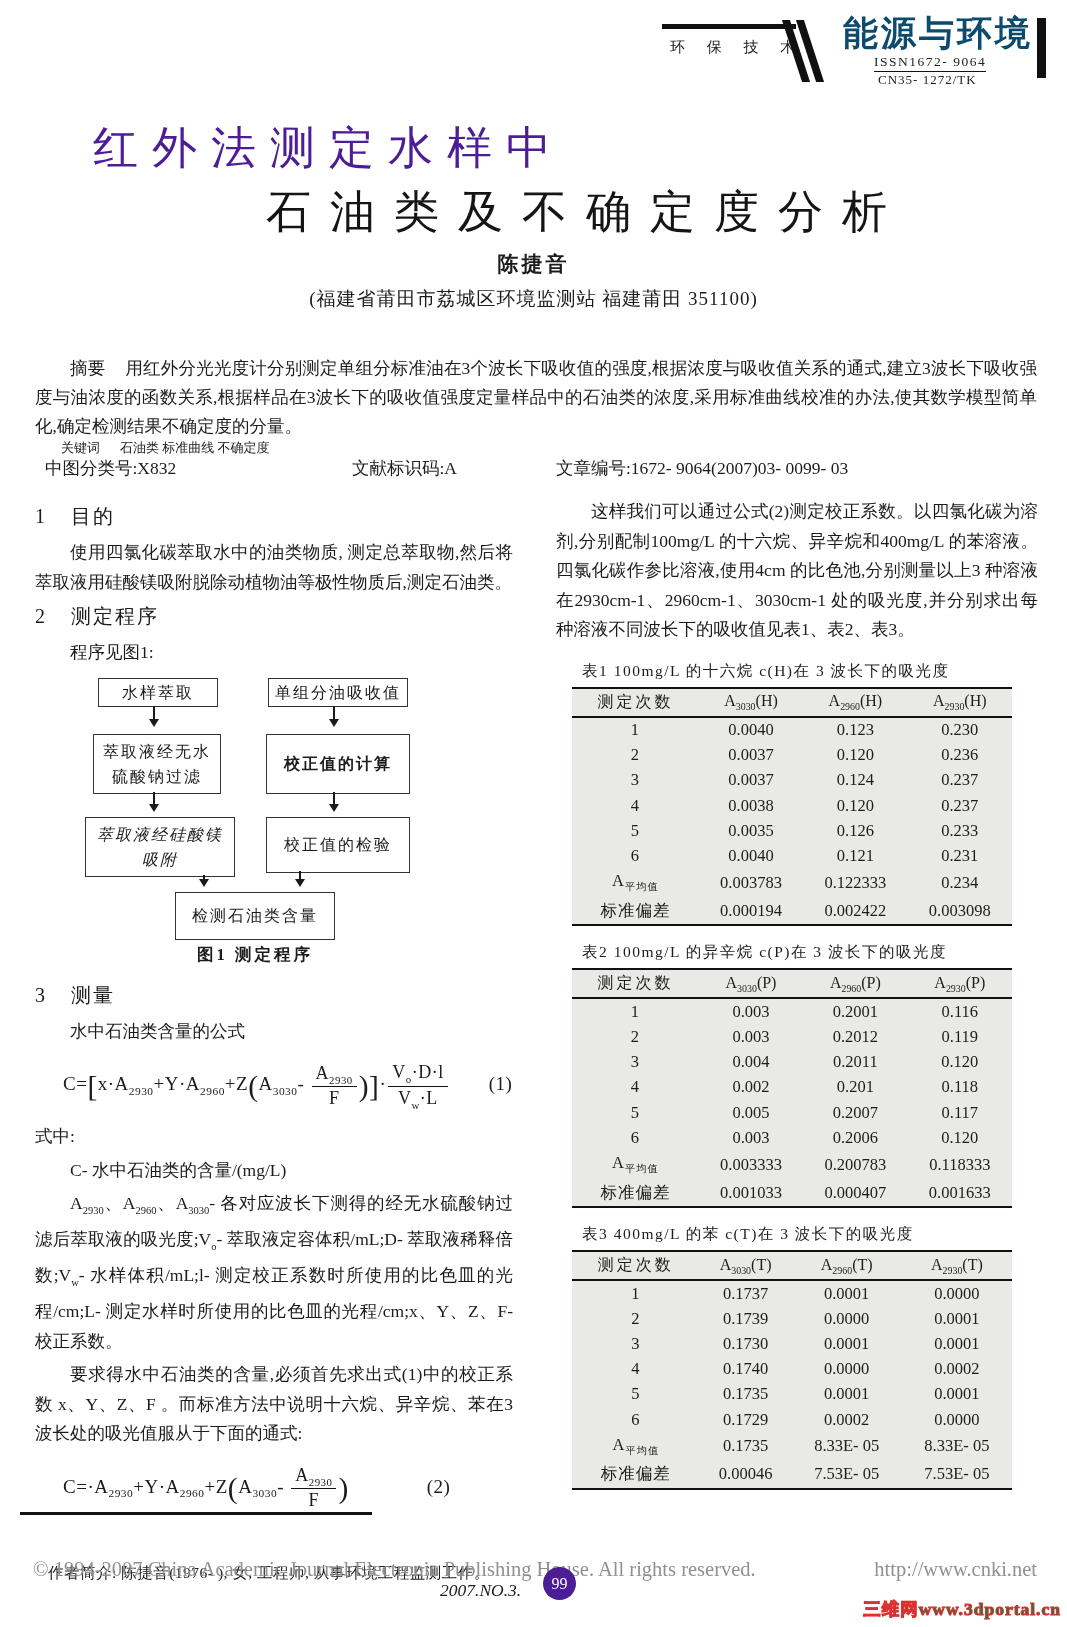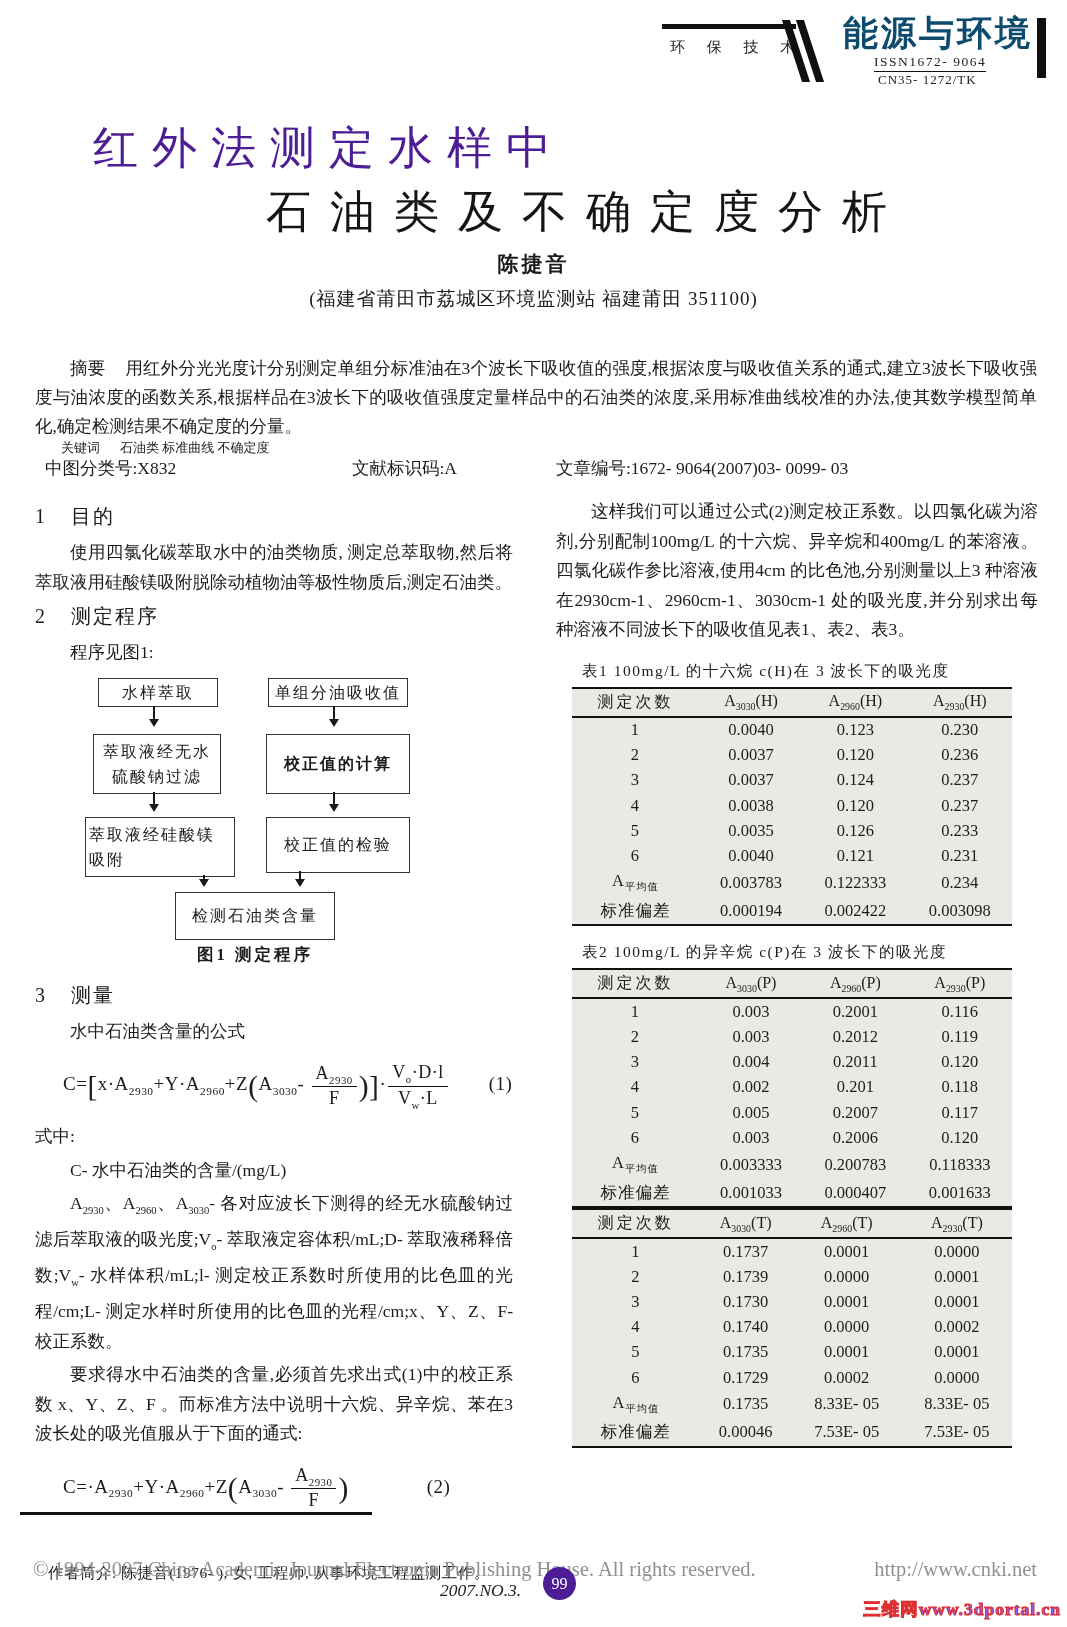--- a/index.html
+++ b/index.html
@@ -37,21 +37,21 @@
   .col-left{position:absolute; left:35px; top:497px; width:478px;}
   .col-right{position:absolute; left:556px; top:497px; width:482px;}
   .sec{font-size:20px; margin:6px 0 8px 0; letter-spacing:2px;}
   .sec .num{margin-right:24px;}
   .para{font-size:17.5px; line-height:29.5px; text-align:justify; text-indent:2em; margin:0 0 4px 0;}
   .para.noindent{text-indent:0;}
   
   .flow{position:relative; height:300px; margin-top:8px;}
   .fbox{position:absolute; border:1.6px solid #333; font-size:16px; letter-spacing:2px;
         display:flex; align-items:center; justify-content:center; text-align:center; line-height:25px; padding:1px 3px; background:#fff;}
-  .fbox.left-align{justify-content:flex-start; text-align:left; }
+  .fbox.left-align{justify-content:flex-start; text-align:center; font-style:italic;}
   .arr{position:absolute; width:2px; background:#1a1a1a;}
   .arr::after{content:""; position:absolute; bottom:-7px; left:-4.5px; border:5.5px solid transparent; border-top:8px solid #1a1a1a;}
   .fig-caption{position:absolute; top:268px; left:0; width:440px; text-align:center; font-weight:bold; font-size:16.5px; letter-spacing:3px;}
   
   .formula{font-size:19px; margin:16px 0 12px 28px; letter-spacing:0.5px;}
   .formula sub, .para sub{font-size:0.6em;}
   .frac{display:inline-flex; flex-direction:column; align-items:center; vertical-align:middle; font-size:0.95em; margin:0 2px;}
   .frac .num{border-bottom:1.6px solid #111; padding:0 4px 1px;}
   .frac .den{padding-top:1px;}
   .big{font-size:1.55em; font-weight:300; vertical-align:middle;}
@@ -66,21 +66,21 @@
   table.dtable sub{font-size:0.62em;}
   
   .fnote-rule{position:absolute; left:20px; top:1512px; width:352px; height:2.6px; background:#111;}
   .fnote{position:absolute; left:48px; top:1524px; font-size:15.5px; letter-spacing:0.5px;margin-top:39px;}
   .copyright{position:absolute; left:33px; top:1558px; width:1004px; display:flex; justify-content:space-between;
       color:#909090; font-size:20.5px;}
   .issue{position:absolute; left:440px; top:1580px; font-size:17.5px; font-style:italic; color:#222;}
   .pnum{position:absolute; left:543px; top:1567px; width:33px; height:33px; border-radius:50%;
       background:#4c1d95; color:#fff; display:flex; align-items:center; justify-content:center; font-size:16px;}
   .watermark{position:absolute; right:6px; top:1597px; font-size:17.5px; font-weight:bold; letter-spacing:1px;
-      color:#8b5cf6; -webkit-text-stroke:1px #dd3030; text-shadow:0 0 1px #dd3030;}
+      color:#15803d; -webkit-text-stroke:1px #dd3030; text-shadow:0 0 1px #dd3030;}
 </style>
 </head>
 <body>
 
 <div class="page">
 
   <div class="jheader">
     <div class="tag-bar"></div>
     <div class="tag-text">环 保 技 术</div>
     <div class="slash s1"></div>
@@ -270,20 +270,21 @@
           </tr>
           <tr>
             <td>标准偏差</td>
             <td>0.001033</td>
             <td>0.000407</td>
             <td>0.001633</td>
           </tr>
         </tbody>
       </table>
 
+    <div class="tcaption">表3  400mg/L 的苯 c(T)在 3 波长下的吸光度</div>
     <table class="dtable">
         <thead>
           <tr>
             <th>测定次数</th>
             <th><span>A</span><sub>3030</sub><span>(T)</span></th>
             <th><span>A</span><sub>2960</sub><span>(T)</span></th>
             <th><span>A</span><sub>2930</sub><span>(T)</span></th>
           </tr>
         </thead>
         <tbody>

